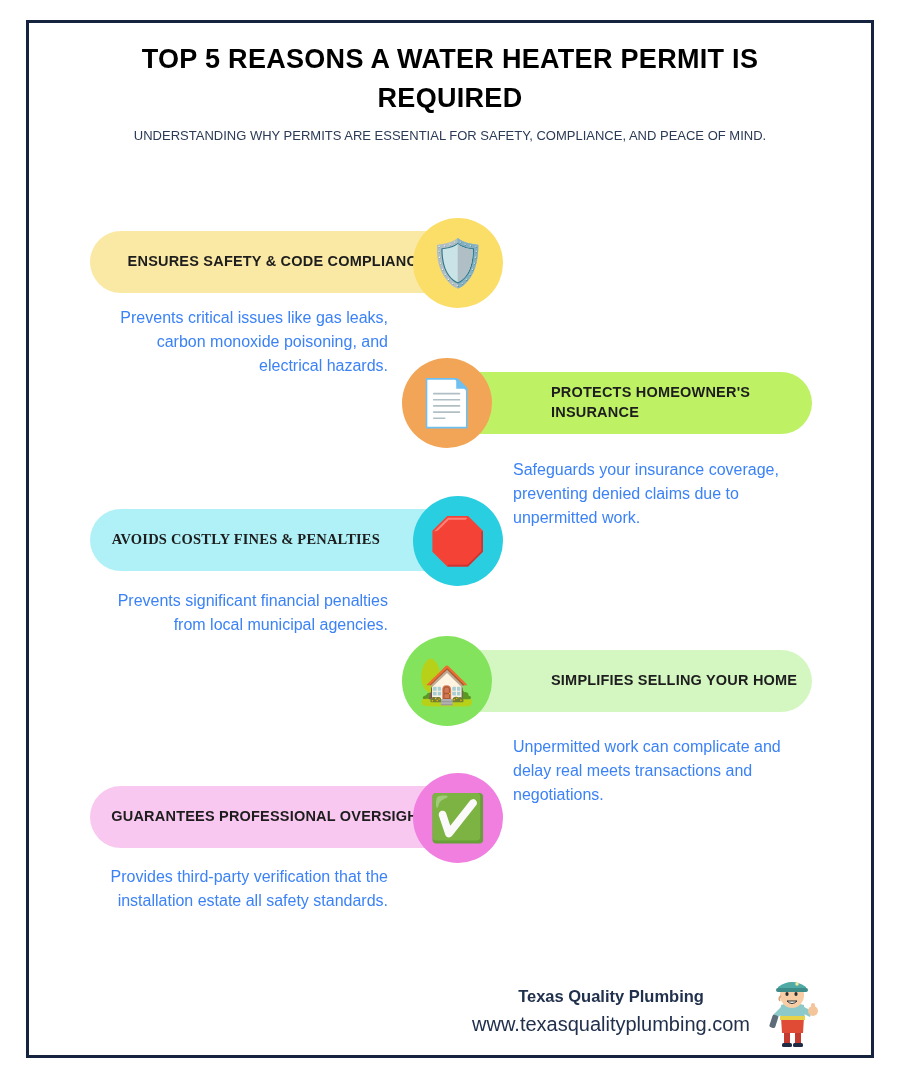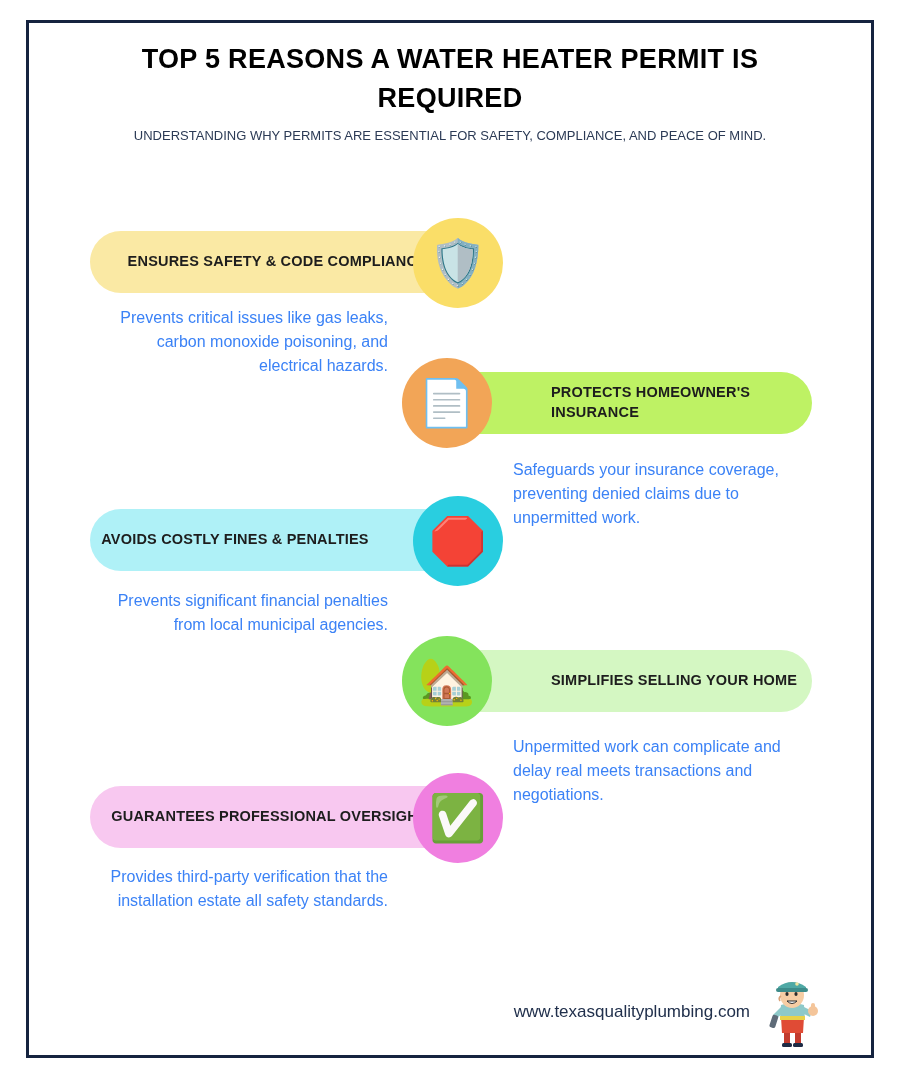--- a/index.html
+++ b/index.html
@@ -136,21 +136,21 @@
   .side-right .desc {
     left: 478px;
     text-align: left;
     margin-top: 12px;
   }
 
   
   .center-label .pill {
     padding-right: 0;
     padding-left: 0;
-    justify-content: center;
+    font-family: Liberation Serif, serif;
   }
   .center-label .pill-label { text-align: center; }
   .side-left.center-label .pill { padding-right: 75px; }
 
   
   .footer {
     position: absolute;
     left: 400px;
     top: 975px;
     width: 420px;
@@ -161,21 +161,21 @@
   }
   .footer-text { text-align: center; }
   .brand {
     color: #21304C;
     font-size: 16.5px;
     font-weight: bold;
     line-height: 1.5;
   }
   .site {
     color: #21304C;
-    font-size: 17px;
+    font-size: 20px;
     font-weight: normal;
     line-height: 1.6;
   }
   .mascot { width: 56px; height: 74px; display: block; }
 </style>
 </head>
 <body>
 
 <div id="page">
 
@@ -229,20 +229,21 @@
         </div>
         <div class="circle" style="top: 773px; background: rgb(240, 127, 224);">
           <span class="glyph">✅</span>
         </div>
         <div class="desc" style="top: 865px;">Provides third-party verification that the installation estate all safety standards.</div>
       </div>
     </div>
 
   <div class="footer">
     <div class="footer-text">
+      <div class="brand">Texas Quality Plumbing</div>
       <div class="site">www.texasqualityplumbing.com</div>
     </div>
     <svg class="mascot" viewBox="0 0 56 74">
 
       <rect x="20" y="56" width="6" height="14" fill="#C23B2E"></rect>
       <rect x="31" y="56" width="6" height="14" fill="#C23B2E"></rect>
       <rect x="18" y="68" width="10" height="4" rx="1.5" fill="#1d2b45"></rect>
       <rect x="29" y="68" width="10" height="4" rx="1.5" fill="#1d2b45"></rect>
 
       <path d="M17 42 L40 42 L39 58 L18 58 Z" fill="#E04B35"></path>

